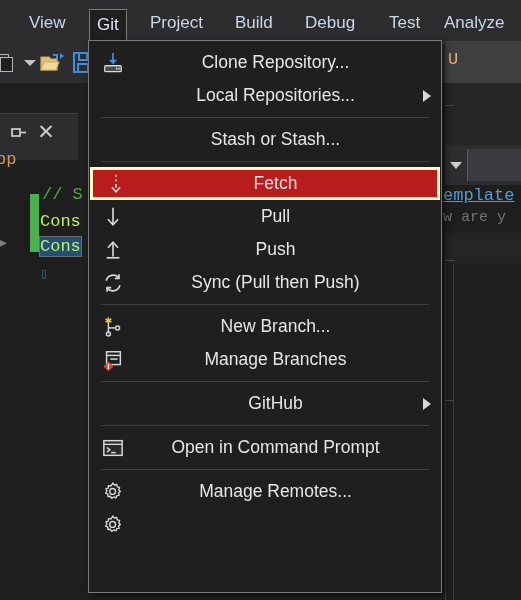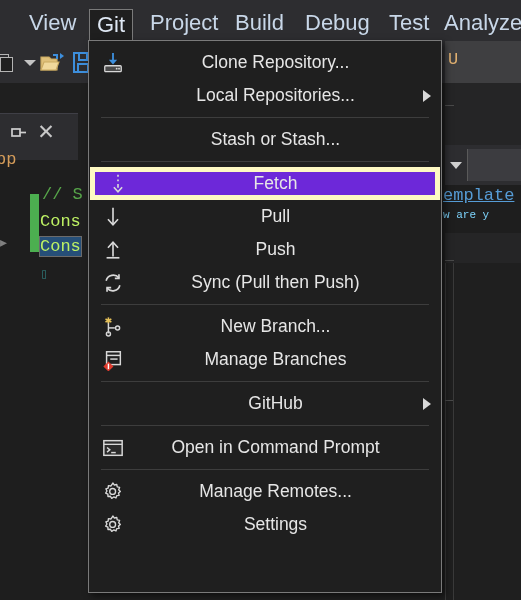--- a/index.html
+++ b/index.html
@@ -11,21 +11,21 @@
   }
 
   
   #bg{position:absolute;inset:0;background:#1f1f1f;}
 
   .menubar-strip{position:absolute;left:0;top:0;width:521px;height:41px;background:#2d2d30;}
   .toolbar-strip{position:absolute;left:0;top:41px;width:521px;height:42px;background:#2d2d30;}
 
   .mb-item{
     position:absolute;top:10px;height:26px;line-height:26px;
-    color:#c8d7e8;font-size:22px;white-space:nowrap;padding:0 7px;text-align:center;
+    color:#c8d7e8;font-size:17px;white-space:nowrap;padding:0 7px;text-align:center;
   }
   .mb-item.active{
     color:#dfe8f4;background:#1f1f1f;
     border-left:1px solid #7a7a7a;border-top:1px solid #7a7a7a;border-right:1px solid #7a7a7a;
     top:9px;height:40px;line-height:30px;box-sizing:border-box;
   }
 
   
   .tb-stack{position:absolute;left:-4px;top:54px;width:22px;height:20px;}
   .tb-stack i{position:absolute;border:1.6px solid #b4b4b4;width:11px;height:13px;}
@@ -62,21 +62,21 @@
     font-family:"Liberation Mono", monospace;}
   .r-mid{position:absolute;left:445px;top:83px;width:76px;height:62px;background:#252526;}
   .r-bar2{position:absolute;left:445px;top:145px;width:76px;height:40px;background:#2d2d30;}
   .r-bar2 .cv{position:absolute;left:5px;top:17px;width:0;height:0;
     border-left:6px solid transparent;border-right:6px solid transparent;border-top:7px solid #d0d0d0;}
   .r-bar2 .fld{position:absolute;left:22px;top:4px;width:56px;height:32px;background:#3c3c40;
     border-left:1px solid #5a5a5a;}
   .r-code{position:absolute;left:445px;top:185px;width:76px;height:48px;background:#1e1e1e;}
   .r-code .l1{position:absolute;left:-2px;top:1px;color:#569cd6;font-size:17px;
     font-family:"Liberation Mono", monospace;text-decoration:underline;}
-  .r-code .l2{position:absolute;left:-2px;top:24px;color:#7dd3fc;font-size:11px;
+  .r-code .l2{position:absolute;left:-2px;top:24px;color:#737373;font-size:15px;
     font-family:"Liberation Mono", monospace;}
   .r-low{position:absolute;left:445px;top:233px;width:76px;height:30px;background:#252526;}
   .r-rest{position:absolute;left:445px;top:263px;width:76px;height:337px;background:#1f1f1f;
     border-left:1px solid #3a3a3a;}
   .r-tick{position:absolute;left:445px;width:9px;height:1px;background:#4a4a4a;}
 
   
   .vline{position:absolute;width:1px;background:#3a3a3a;}
 
   
@@ -88,21 +88,21 @@
   .mi{
     position:relative;height:33px;display:flex;align-items:center;
     box-sizing:border-box;margin:0 1px;text-align:center;
   }
   .mi.pad-top{margin-top:5px;}
   .mi .ico{width:46px;height:33px;flex:0 0 46px;display:flex;align-items:center;justify-content:center;}
   .mi .lbl{color:#e6e6e6;font-size:17.5px;white-space:nowrap;flex:1 1 auto;padding-left:1px;}
   .mi .sub{width:26px;flex:0 0 26px;display:flex;align-items:center;justify-content:center;}
   .mi .sub b{display:block;width:0;height:0;border-top:6px solid transparent;
     border-bottom:6px solid transparent;border-left:8px solid #d8d8d8;}
-  .mi.hl{background:#6d28d9;border:5px solid #fef9c3;}
+  .mi.hl{background:#b91c1c;border:3px solid #fef9c3;}
   .sep{height:1px;background:#3d3d3d;margin:5px 12px 5px 12px;}
 
   svg{display:block;}
 </style>
 </head>
 <body>
 
 <div id="bg">
 
   <div class="menubar-strip"></div>
@@ -332,16 +332,15 @@
     <span class="sub"></span>
   </div>
 
   <div class="mi">
     <span class="ico">
       <svg viewBox="0 0 24 24" width="22" height="22">
         <path d="M12 2.2l1.5 2.2 2.6-.6.5 2.6 2.6.6-1 2.5 1.8 1.9-2 1.7.7 2.6-2.6.3-.9 2.5-2.4-1.1-2.2 1.5-1.4-2.2-2.7.2-.1-2.6-2.4-1.1 1.4-2.3-1.2-2.4 2.5-.8.3-2.6 2.6.4z" fill="none" stroke="#d8d8d8" stroke-width="1.5" stroke-linejoin="round"></path>
         <circle cx="11.6" cy="11.4" r="3.2" fill="none" stroke="#d8d8d8" stroke-width="1.5"></circle>
       </svg>
     </span>
-    <span class="lbl">Settings</span>
     <span class="sub"></span>
   </div>
 </div>
 
 </body></html>

